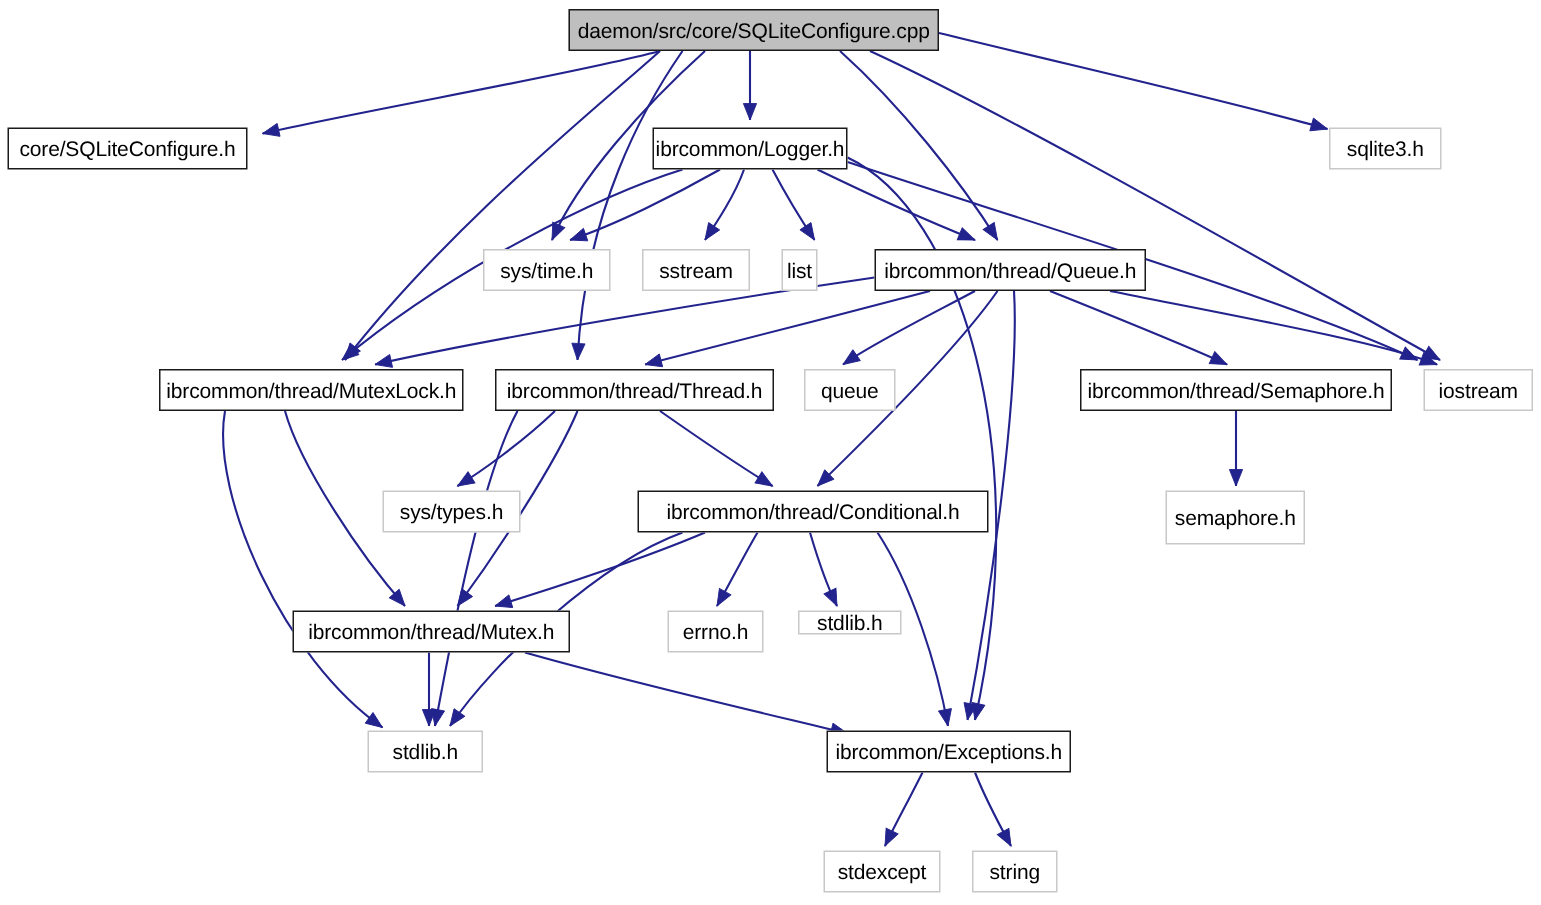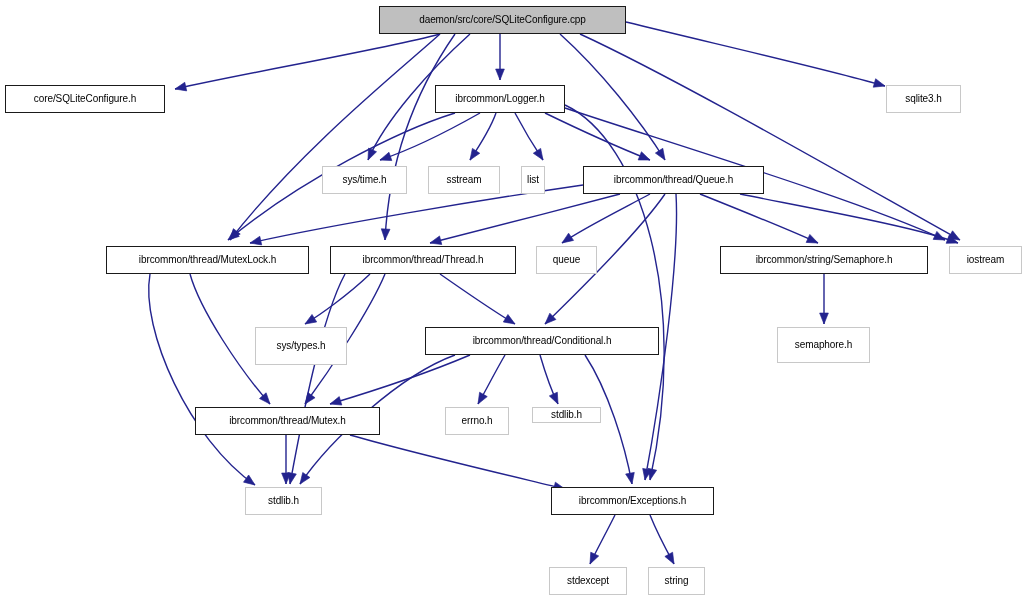--- a/index.html
+++ b/index.html
@@ -34,21 +34,21 @@
     stroke-width: 0.6;
   }
   .node-box {
     position: absolute;
     box-sizing: border-box;
     display: flex;
     align-items: center;
     justify-content: center;
     white-space: nowrap;
     color: #000000;
-    font-size: 10px;
+    font-size: 14px;
     line-height: 1;
     letter-spacing: -0.1px;
     background: #ffffff;
     border: 1px solid #c8c8c8;
   }
   .node-box.kind-project {
     border: 1.4px solid #1a1a1a;
   }
   .node-box.kind-root {
     border: 1.4px solid #1a1a1a;
@@ -167,26 +167,26 @@
     <div class="node-box kind-project" style="left: 106px; top: 246px; width: 203px; height: 28px;">
       <span class="node-label">ibrcommon/thread/MutexLock.h</span>
     </div>
     <div class="node-box kind-project" style="left: 330px; top: 246px; width: 186px; height: 28px;">
       <span class="node-label">ibrcommon/thread/Thread.h</span>
     </div>
     <div class="node-box kind-system" style="left: 536px; top: 246px; width: 61px; height: 28px;">
       <span class="node-label">queue</span>
     </div>
     <div class="node-box kind-project" style="left: 720px; top: 246px; width: 208px; height: 28px;">
-      <span class="node-label">ibrcommon/string/Semaphore.h</span>
+      <span class="node-label">ibrcommon/thread/Semaphore.h</span>
     </div>
     <div class="node-box kind-system" style="left: 949px; top: 246px; width: 73px; height: 28px;">
       <span class="node-label">iostream</span>
     </div>
-    <div class="node-box kind-system" style="left: 255px; top: 327px; width: 92px; height: 38px;">
+    <div class="node-box kind-system" style="left: 255px; top: 327px; width: 92px; height: 28px;">
       <span class="node-label">sys/types.h</span>
     </div>
     <div class="node-box kind-project" style="left: 425px; top: 327px; width: 234px; height: 28px;">
       <span class="node-label">ibrcommon/thread/Conditional.h</span>
     </div>
     <div class="node-box kind-system" style="left: 777px; top: 327px; width: 93px; height: 36px;">
       <span class="node-label">semaphore.h</span>
     </div>
     <div class="node-box kind-project" style="left: 195px; top: 407px; width: 185px; height: 28px;">
       <span class="node-label">ibrcommon/thread/Mutex.h</span>

